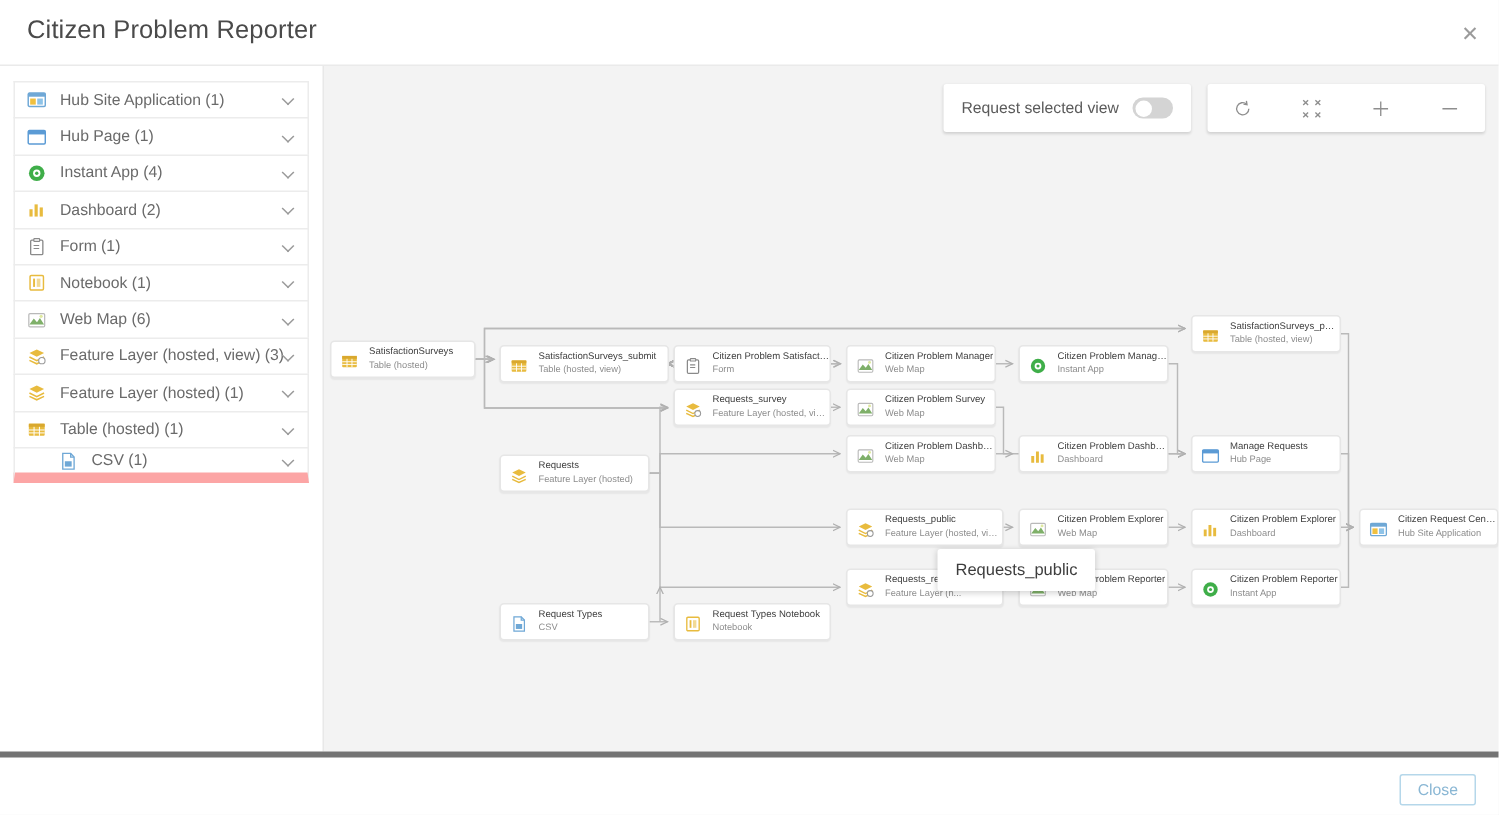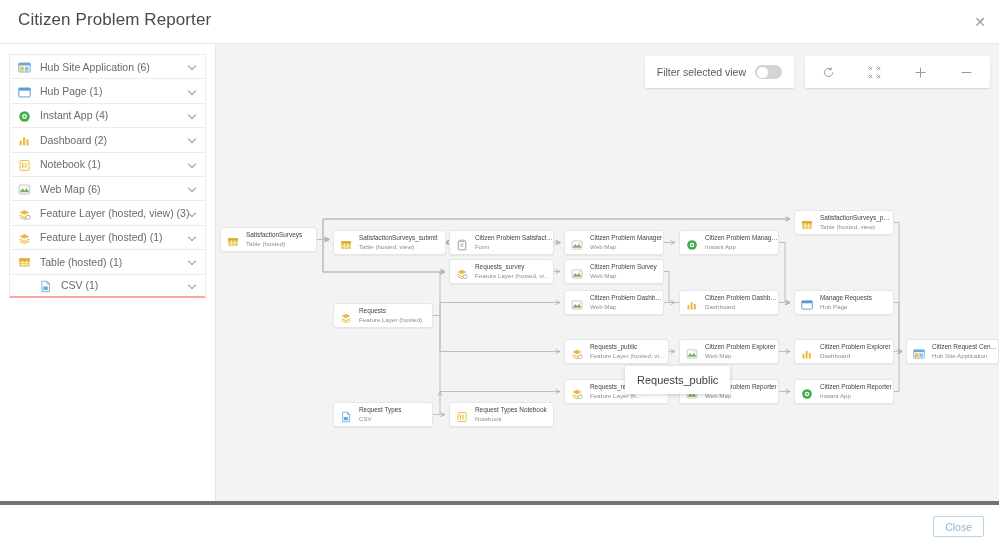--- a/index.html
+++ b/index.html
@@ -36,21 +36,21 @@
     position:absolute; left:0; top:0; width:216px; height:458px;
     background:#ffffff; border-right:1px solid #e8e8e8;
     padding:10px 9px 0 9px;
     overflow:hidden;
   }
   .acc-item {
     height:24.4px; display:flex; align-items:center;
     border:1px solid #ececec; border-bottom:none;
     background:#ffffff; padding:0 7px 0 8px; cursor:pointer;
   }
-  .acc-item:last-child { border-bottom:2px solid #fca5a5;padding-left:29px; }
+  .acc-item:last-child { border-bottom:7px solid #fca5a5;padding-left:29px; }
   .acc-icon {
     width:13px; height:13px; flex:0 0 13px; margin-right:9px;
     border-radius:1px; position:relative;
   }
   .acc-label { font-size:10.5px; color:#6a6a6a; flex:1 1 auto; white-space:nowrap; }
   .chev {
     width:9px; height:9px; flex:0 0 9px; position:relative;
   }
   .chev::before{
     content:""; position:absolute; left:0px; top:1px;
@@ -134,21 +134,21 @@
 <div class="modal-body">
 
   <div class="sidebar" id="sidebar">
       <div class="acc-item">
         <span class="acc-icon"><svg width="13" height="13" viewBox="0 0 16 16">
             <rect x="1" y="2.5" width="14" height="11" rx="1" fill="#fff" stroke="#6fa8d6" stroke-width="1.2"></rect>
             <rect x="1" y="2.5" width="14" height="3" fill="#6fa8d6"></rect>
             <rect x="2.6" y="7" width="4.6" height="5" fill="#f0c040"></rect>
             <rect x="8.4" y="7" width="4.6" height="5" fill="#8ec3e8"></rect>
           </svg></span>
-        <span class="acc-label">Hub Site Application (6)</span>
+        <span class="acc-label">Hub Site Application (1)</span>
         <span class="chev"></span>
       </div>
       <div class="acc-item">
         <span class="acc-icon"><svg width="13" height="13" viewBox="0 0 16 16">
             <rect x="1" y="2.5" width="14" height="11" rx="1" fill="#fff" stroke="#5b9bd5" stroke-width="1.2"></rect>
             <rect x="1" y="2.5" width="14" height="3.2" fill="#5b9bd5"></rect>
           </svg></span>
         <span class="acc-label">Hub Page (1)</span>
         <span class="chev"></span>
       </div>
@@ -161,20 +161,29 @@
         <span class="acc-label">Instant App (4)</span>
         <span class="chev"></span>
       </div>
       <div class="acc-item">
         <span class="acc-icon"><svg width="13" height="13" viewBox="0 0 16 16">
             <rect x="2" y="8" width="2.6" height="6" fill="#e8bb3e"></rect>
             <rect x="6.2" y="4" width="2.6" height="10" fill="#e8bb3e"></rect>
             <rect x="10.4" y="6.5" width="2.6" height="7.5" fill="#e8bb3e"></rect>
           </svg></span>
         <span class="acc-label">Dashboard (2)</span>
+        <span class="chev"></span>
+      </div>
+      <div class="acc-item">
+        <span class="acc-icon"><svg width="13" height="13" viewBox="0 0 16 16">
+            <rect x="3" y="2.5" width="10" height="12" rx="1" fill="#fff" stroke="#8a8a8a" stroke-width="1.1"></rect>
+            <rect x="5.6" y="1.4" width="4.8" height="2.2" rx="0.6" fill="#fff" stroke="#8a8a8a" stroke-width="1"></rect>
+            <path d="M5.4 7 H10 M5.4 9.4 H10" stroke="#8a8a8a" stroke-width="0.9"></path>
+          </svg></span>
+        <span class="acc-label">Form (1)</span>
         <span class="chev"></span>
       </div>
       <div class="acc-item">
         <span class="acc-icon"><svg width="13" height="13" viewBox="0 0 16 16">
             <rect x="2.5" y="2" width="11" height="12" rx="1" fill="#fff" stroke="#e8bb3e" stroke-width="1.2"></rect>
             <rect x="5" y="4.6" width="1.6" height="6.8" fill="#e8bb3e"></rect>
             <rect x="8" y="4.6" width="3" height="6.8" fill="#e8bb3e" opacity="0.55"></rect>
           </svg></span>
         <span class="acc-label">Notebook (1)</span>
         <span class="chev"></span>
@@ -223,21 +232,21 @@
             <rect x="5.2" y="8" width="5.6" height="4.4" fill="#6fa8d6"></rect>
           </svg></span>
         <span class="acc-label">CSV (1)</span>
         <span class="chev"></span>
       </div>
     </div>
 
   <div class="canvas">
 
     <div class="tb tb-filter">
-      <span class="lbl">Filter selected view</span>
+      <span class="lbl">Request selected view</span>
       <span class="switch">
           <span class="knob"></span>
         </span>
     </div>
 
     <div class="tb tb-zoom">
       <div class="tb-btn">
         <svg width="13" height="13" viewBox="0 0 16 16">
             <path d="M13 8a5 5 0 1 1-1.8-3.85" fill="none" stroke="#8e8e8e" stroke-width="1.1"></path>
             <path d="M11 1.6 L11.5 4.6 L8.6 4.2" fill="none" stroke="#8e8e8e" stroke-width="1.1"></path>

